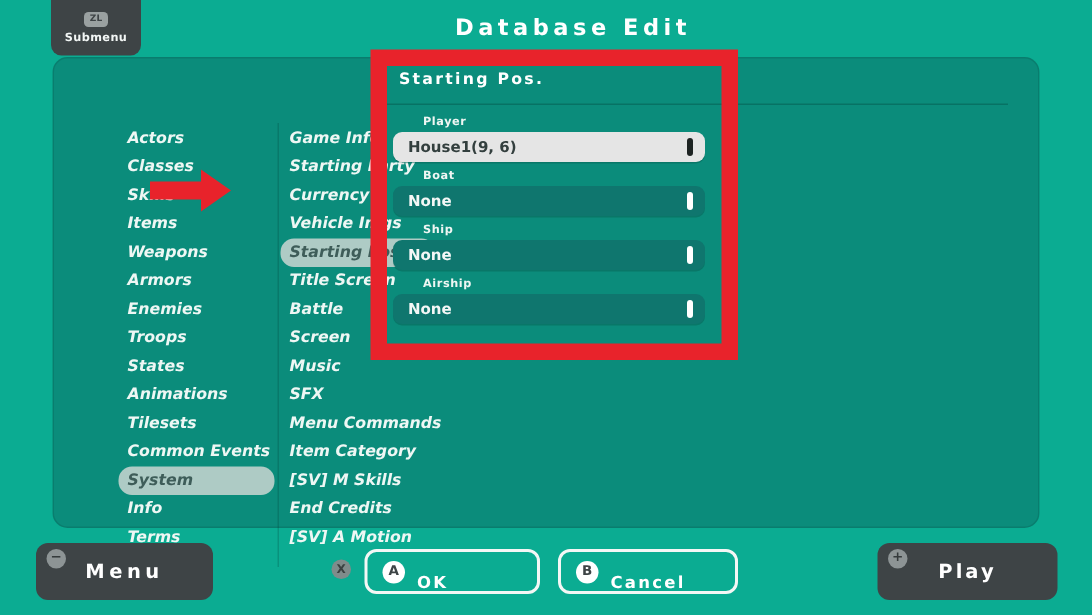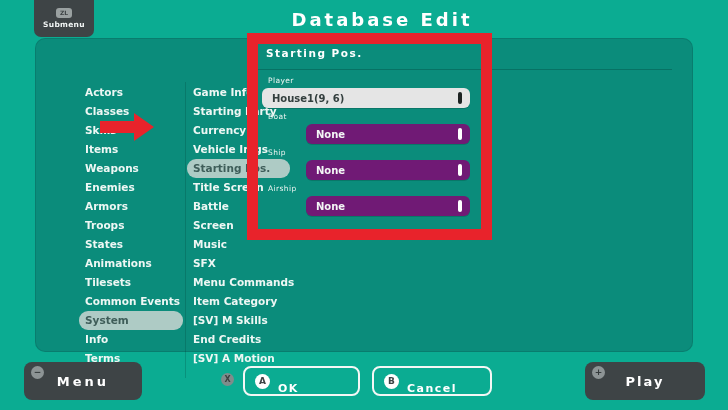--- a/index.html
+++ b/index.html
@@ -18,31 +18,31 @@
     display: flex; flex-direction: column; align-items: center; justify-content: center; gap: 2px;
     cursor: pointer;
   }
   .zl-badge {
     font-size: 6px; font-weight: bold; color: #3e4446; background: #9aa1a1;
     padding: 1px 4px; border-radius: 3px; line-height: 8px;
   }
   .submenu-label { font-size: 7.5px; font-weight: bold; color: #f2f6f5; letter-spacing: .3px; }
   .page-title {
     position: absolute; left: 36px; right: 0; top: 9px; text-align: center;
-    color: #ffffff; font-size: 18px; font-weight: bold; letter-spacing: 3px;
+    color: #ffffff; font-size: 15px; font-weight: bold; letter-spacing: 3px;
     pointer-events: none;
   }
 
   
   .main-panel {
     position: absolute; left: 35px; top: 38px; width: 658px; height: 314px;
     background: #0b8c7b; border-radius: 10px;
     box-shadow: inset 0 0 0 1px rgba(0,0,0,0.10);
   }
-  .nav-list { position: absolute; top: 45px; list-style: none; }
+  .nav-list { position: absolute; top: 45px; list-style: none; font-style: italic; }
   .nav-list li {
     height: 19px; line-height: 18px; padding-left: 6px;
     color: #eef7f4; font-size: 10.5px; font-weight: bold;
     border-radius: 9px; white-space: nowrap; cursor: pointer;
   }
   .left-list  { left: 44px;  width: 104px; }
   .mid-list   { left: 152px; width: 103px; }
   .nav-list li.selected { background: #aecbc5; color: #3e5d59; }
   .col-divider {
     position: absolute; left: 150px; top: 44px; height: 296px; width: 1px;
@@ -54,30 +54,30 @@
     position: absolute; left: 266px; top: 47px;
     color: #ffffff; font-size: 10.5px; font-weight: bold; letter-spacing: 1.5px;
   }
   .detail-divider {
     position: absolute; left: 258px; top: 69px; width: 414px; height: 1px;
     background: rgba(0,55,45,0.30);
   }
   .field-group { position: absolute; left: 262px; width: 208px; }
   .fg-0 { top: 76px; } .fg-1 { top: 112px; } .fg-2 { top: 148px; } .fg-3 { top: 184px; }
   .field-label {
-    margin-left: 6px; margin-bottom: 3px;
-    color: #eef6f3; font-size: 7.5px; font-weight: normal; letter-spacing: .4px;
+    margin-left: 20px; margin-bottom: 3px;
+    color: #eef6f3; font-size: 7.5px; font-weight: bold; letter-spacing: .4px;
   }
   .field-box {
     position: relative; height: 20px; border-radius: 6px;
     display: flex; align-items: center; padding: 0 10px;
     font-size: 10px; font-weight: bold; cursor: pointer;
   }
   .field-box.light { background: #e5e5e5; color: #333f3e; box-shadow: 0 1px 0 rgba(0,0,0,0.15); }
-  .field-box.dark  { background: #701a75; color: #f4f7f6; box-shadow: 0 1px 0 rgba(0,0,0,0.15); margin-left: 44px; }
+  .field-box.dark  { background: #0f766e; color: #f4f7f6; box-shadow: 0 1px 0 rgba(0,0,0,0.15); }
   .value-bar {
     position: absolute; right: 8px; top: 4px; width: 4px; height: 12px; border-radius: 2px;
   }
   .field-box.light .value-bar { background: #1d2322; }
   .field-box.dark  .value-bar { background: #ffffff; }
 
   
   .hl-rect {
     position: absolute; left: 247px; top: 33px; width: 245px; height: 207px;
     border: 11px solid #e8232b; z-index: 6; pointer-events: none;
@@ -129,22 +129,22 @@
 </div>
 <div class="page-title">Database Edit</div>
 
 <div class="main-panel">
   <ul class="nav-list left-list">
     <li>Actors</li>
     <li>Classes</li>
     <li>Skills</li>
     <li>Items</li>
     <li>Weapons</li>
+    <li>Armors</li>
     <li>Enemies</li>
-    <li>Armors</li>
     <li>Troops</li>
     <li>States</li>
     <li>Animations</li>
     <li>Tilesets</li>
     <li>Common Events</li>
     <li class="selected">System</li>
     <li>Info</li>
     <li>Terms</li>
   </ul>
 

